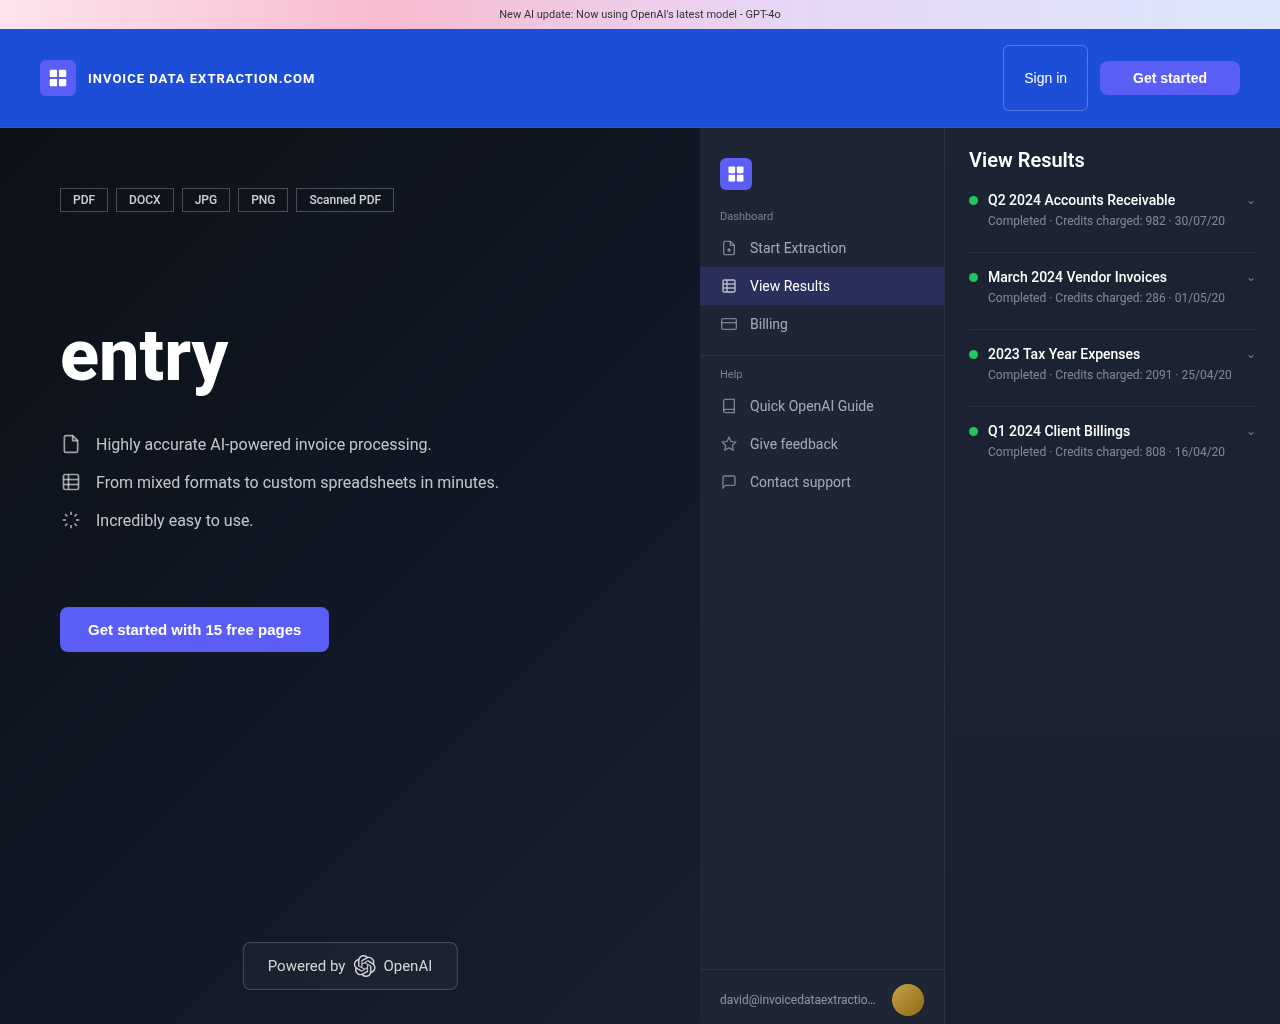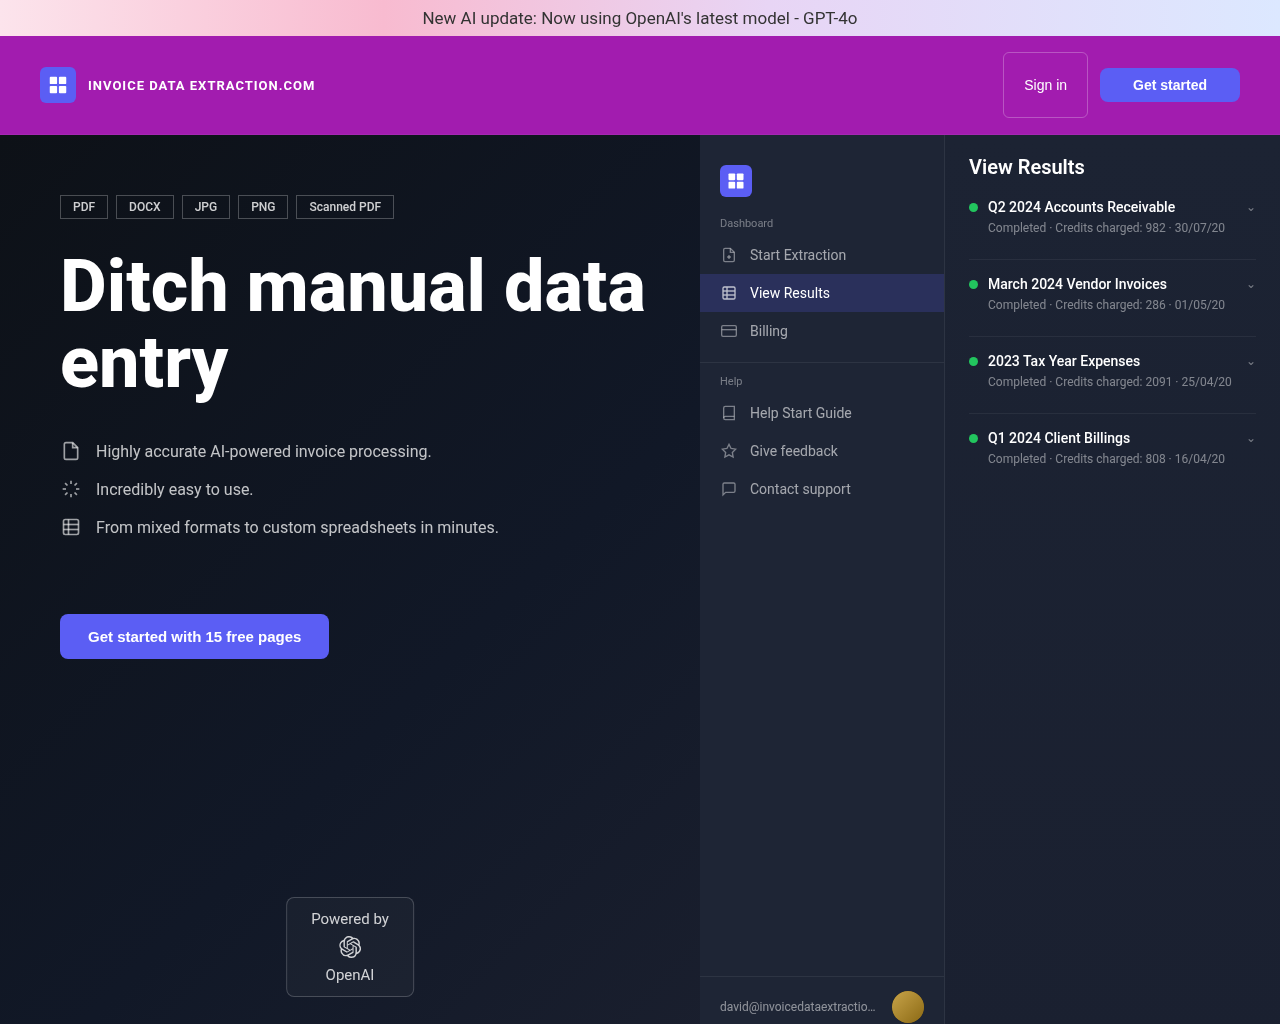--- a/index.html
+++ b/index.html
@@ -10,31 +10,31 @@
       width: 1280px;
       min-height: 1024px;
       overflow-x: hidden;
     }
 
     
     .top-banner {
       background: linear-gradient(90deg, #fce4ec 0%, #f8bbd0 30%, #e8d5f5 60%, #dce8ff 100%);
       text-align: center;
       padding: 8px;
-      font-size: 17px;
+      font-size: 11px;
       color: #333;
     }
 
     
     .navbar {
       display: flex;
       align-items: center;
       justify-content: space-between;
       padding: 16px 40px;
-      background: #a21caf;
+      background: #1d4ed8;
       border-bottom: 1px solid rgba(255,255,255,0.05);
     }
     .navbar-left {
       display: flex;
       align-items: center;
       gap: 12px;
     }
     .logo-icon {
       width: 36px;
       height: 36px;
@@ -165,21 +165,20 @@
       border: 1px solid rgba(255,255,255,0.2);
       border-radius: 8px;
       padding: 12px 24px;
       display: flex;
       align-items: center;
       gap: 8px;
       font-size: 15px;
       color: rgba(255,255,255,0.8);
       background: rgba(255,255,255,0.03);
       white-space: nowrap;
-      flex-direction: column;
     }
     .openai-logo {
       width: 22px;
       height: 22px;
     }
 
     
     .dashboard-preview {
       flex: 1;
       display: flex;
@@ -359,61 +358,61 @@
     <div class="format-badges">
     <span class="badge">PDF</span>
         <span class="badge">DOCX</span>
         <span class="badge">JPG</span>
         <span class="badge">PNG</span>
         <span class="badge">Scanned PDF</span>
       </div>
 
     
     <h1 class="hero-title">
-      <span>Ditch manual data</span><br>
+      <br>
       <span>entry</span>
     </h1>
 
     
     <ul class="feature-list">
       <li class="feature-item">
         <span class="feature-icon">
           <svg width="20" height="20" viewBox="0 0 24 24" fill="none" stroke="rgba(255,255,255,0.6)" stroke-width="2">
             <path d="M14 2H6a2 2 0 0 0-2 2v16a2 2 0 0 0 2 2h12a2 2 0 0 0 2-2V8z"></path>
             <polyline points="14 2 14 8 20 8"></polyline>
           </svg>
         </span>
         <span>Highly accurate AI-powered invoice processing.</span>
+      </li>
+      <li class="feature-item">
+        <span class="feature-icon">
+          <svg width="20" height="20" viewBox="0 0 24 24" fill="none" stroke="rgba(255,255,255,0.6)" stroke-width="2">
+            <rect x="3" y="3" width="18" height="18" rx="2"></rect>
+            <line x1="3" y1="9" x2="21" y2="9"></line>
+            <line x1="3" y1="15" x2="21" y2="15"></line>
+            <line x1="9" y1="3" x2="9" y2="21"></line>
+          </svg>
+        </span>
+        <span>From mixed formats to custom spreadsheets in minutes.</span>
       </li>
       <li class="feature-item">
         <span class="feature-icon">
           <svg width="20" height="20" viewBox="0 0 24 24" fill="none" stroke="rgba(255,255,255,0.6)" stroke-width="2">
             <line x1="12" y1="2" x2="12" y2="6"></line>
             <line x1="12" y1="18" x2="12" y2="22"></line>
             <line x1="4.93" y1="4.93" x2="7.76" y2="7.76"></line>
             <line x1="16.24" y1="16.24" x2="19.07" y2="19.07"></line>
             <line x1="2" y1="12" x2="6" y2="12"></line>
             <line x1="18" y1="12" x2="22" y2="12"></line>
             <line x1="4.93" y1="19.07" x2="7.76" y2="16.24"></line>
             <line x1="16.24" y1="7.76" x2="19.07" y2="4.93"></line>
           </svg>
         </span>
         <span>Incredibly easy to use.</span>
       </li>
-      <li class="feature-item">
-        <span class="feature-icon">
-          <svg width="20" height="20" viewBox="0 0 24 24" fill="none" stroke="rgba(255,255,255,0.6)" stroke-width="2">
-            <rect x="3" y="3" width="18" height="18" rx="2"></rect>
-            <line x1="3" y1="9" x2="21" y2="9"></line>
-            <line x1="3" y1="15" x2="21" y2="15"></line>
-            <line x1="9" y1="3" x2="9" y2="21"></line>
-          </svg>
-        </span>
-        <span>From mixed formats to custom spreadsheets in minutes.</span>
-      </li>
     </ul>
 
     
     <button class="btn-cta">Get started with 15 free pages</button>
 
     
     <div class="powered-by-wrapper">
       <div class="powered-by">
         <span>Powered by</span>
         <svg class="openai-logo" viewBox="0 0 24 24" fill="rgba(255,255,255,0.8)">
@@ -478,21 +477,21 @@
 
       <div class="sidebar-section-label">Help</div>
 
       <div class="sidebar-item">
         <span class="sidebar-item-icon">
           <svg width="16" height="16" viewBox="0 0 24 24" fill="none" stroke="currentColor" stroke-width="2">
             <path d="M4 19.5A2.5 2.5 0 0 1 6.5 17H20"></path>
             <path d="M6.5 2H20v20H6.5A2.5 2.5 0 0 1 4 19.5v-15A2.5 2.5 0 0 1 6.5 2z"></path>
           </svg>
         </span>
-        <span>Help Start Guide</span>
+        <span>Quick OpenAI Guide</span>
       </div>
 
       <div class="sidebar-item">
         <span class="sidebar-item-icon">
           <svg width="16" height="16" viewBox="0 0 24 24" fill="none" stroke="currentColor" stroke-width="2">
             <polygon points="12 2 15.09 8.26 22 9.27 17 14.14 18.18 21.02 12 17.77 5.82 21.02 7 14.14 2 9.27 8.91 8.26 12 2"></polygon>
           </svg>
         </span>
         <span>Give feedback</span>
       </div>

